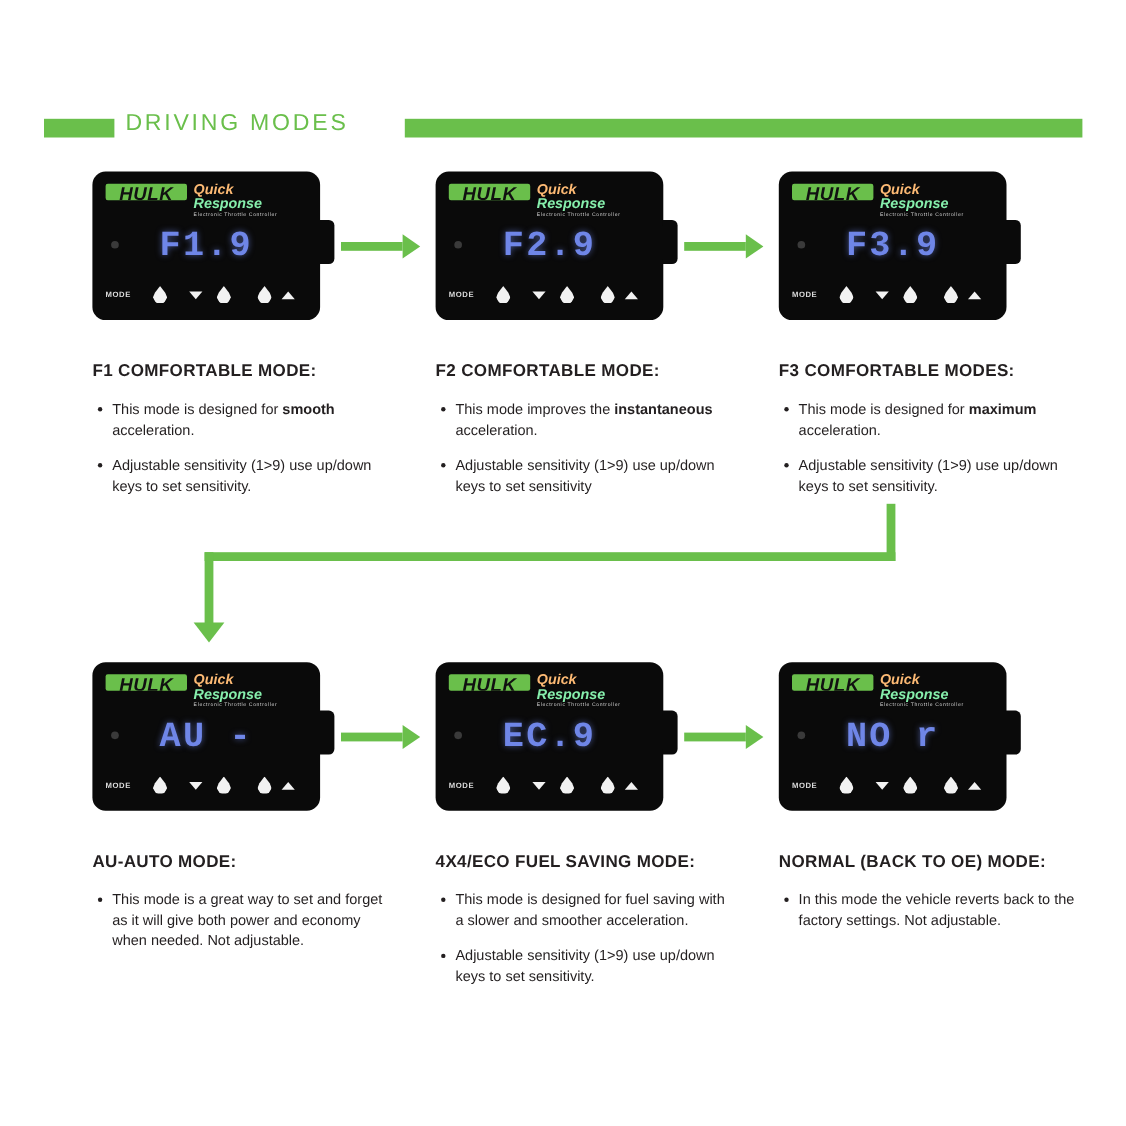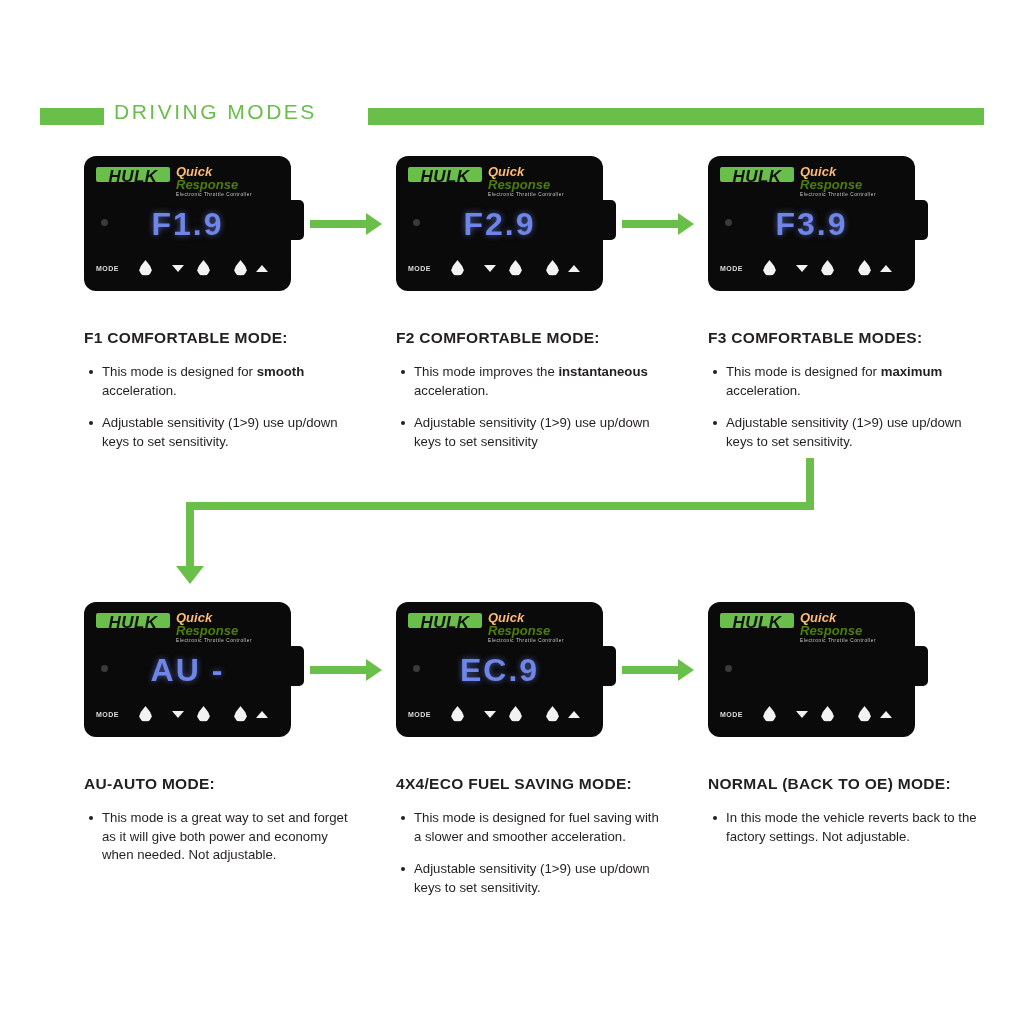--- a/index.html
+++ b/index.html
@@ -112,40 +112,40 @@
   }
   .brand .qr {
     position: absolute;
     left: 80px;
     top: 0;
     color: #ffffff;
     font-style: italic;
     font-weight: bold;
   }
   .brand .qr .l1 { font-size: 13px; display: block; line-height: 13px; color:#fdba74;}
-  .brand .qr .l2 { font-size: 13px; display: block; line-height: 13px; color:#4d7c0f;}
+  .brand .qr .l2 { font-size: 13px; display: block; line-height: 13px; color:#86efac;}
   .brand .qr .l3 {
     font-size: 4.6px;
     display: block;
     font-style: normal;
     font-weight: normal;
     letter-spacing: 0.6px;
     color: #cfcfcf;
     line-height: 8px;
   }
   .screen {
     position: absolute;
     left: 0;
     top: 46px;
     width: 207px;
     height: 44px;
     text-align: center;
   }
   .screen .code {
-    font-family: Liberation Sans, sans-serif;
+    font-family: Liberation Mono, monospace;
     font-size: 32px;
     font-weight: bold;
     color: #6f86e8;
     letter-spacing: 2px;
     line-height: 44px;
     text-shadow: 0 0 6px rgba(110,134,232,0.6);
     text-align: right;
   }
   .led {
     position: absolute;
@@ -485,20 +485,23 @@
         <span>HULK</span>
         <span class="sub">PERFORMANCE SERIES</span>
       </div>
       <div class="qr">
         <span class="l1">Quick</span>
         <span class="l2">Response</span>
         <span class="l3">Electronic Throttle Controller</span>
       </div>
     </div>
     <div class="led"></div>
+    <div class="screen">
+      <span class="code">NO r</span>
+    </div>
     <div class="controls">
       <span class="mode-label">MODE</span>
       <span class="btn-ico" style="left:42px;top:1px;">
           <span class="drop"></span>
         </span>
       <span class="tri down" style="left:76px;top:6px;"></span>
       <span class="btn-ico" style="left:100px;top:1px;">
           <span class="drop"></span>
         </span>
       <span class="btn-ico" style="left:137px;top:1px;">

